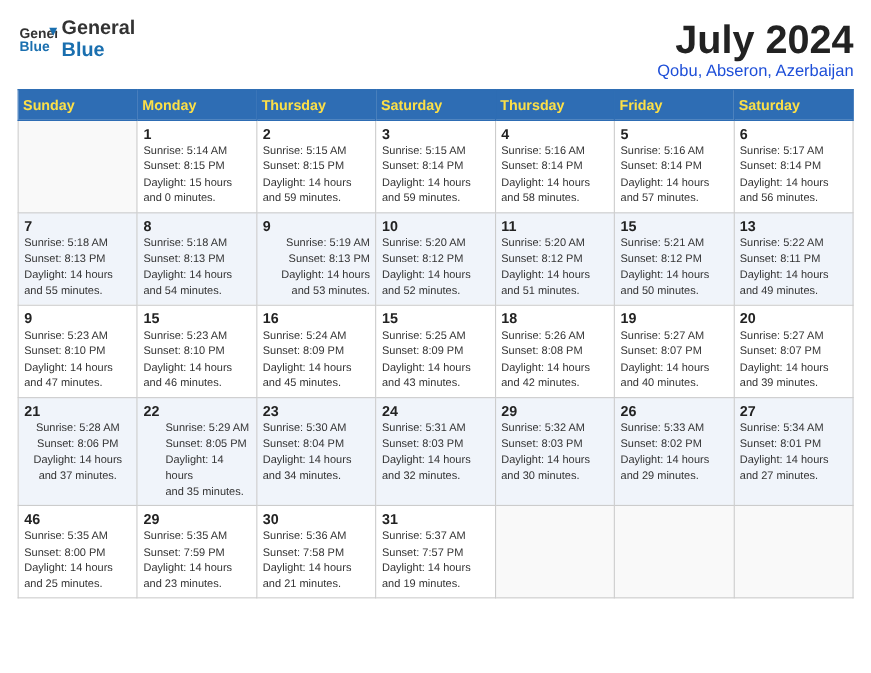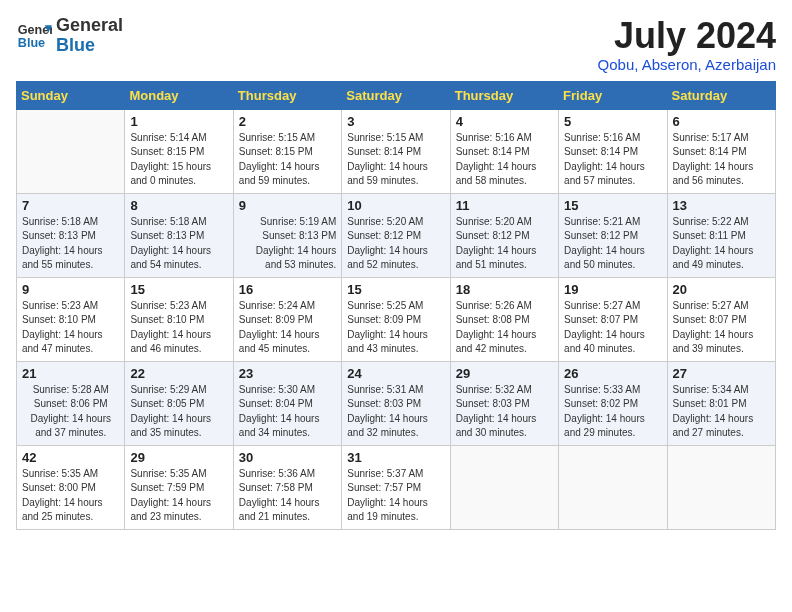--- a/index.html
+++ b/index.html
@@ -276,21 +276,21 @@
       <tr>
         <td>
           <span class="day-number">21</span>
           <div class="day-info" style="white-space: pre-line; text-align: center;">Sunrise: 5:28 AM
 Sunset: 8:06 PM
 Daylight: 14 hours
 and 37 minutes.</div>
         </td>
         <td>
           <span class="day-number">22</span>
-          <div class="day-info" style="white-space: pre-line;">Sunrise: 5:29 AM
+          <div class="day-info" style="white-space: pre-line; margin-left: 20px;">Sunrise: 5:29 AM
 Sunset: 8:05 PM
 Daylight: 14 hours
 and 35 minutes.</div>
         </td>
         <td>
           <span class="day-number">23</span>
           <div class="day-info" style="white-space: pre-line;">Sunrise: 5:30 AM
 Sunset: 8:04 PM
 Daylight: 14 hours
 and 34 minutes.</div>
@@ -319,21 +319,21 @@
         <td>
           <span class="day-number">27</span>
           <div class="day-info" style="white-space: pre-line;">Sunrise: 5:34 AM
 Sunset: 8:01 PM
 Daylight: 14 hours
 and 27 minutes.</div>
         </td>
       </tr>
       <tr>
         <td>
-          <span class="day-number">42</span>
+          <span class="day-number">46</span>
           <div class="day-info" style="white-space: pre-line;">Sunrise: 5:35 AM
 Sunset: 8:00 PM
 Daylight: 14 hours
 and 25 minutes.</div>
         </td>
         <td>
           <span class="day-number">29</span>
           <div class="day-info" style="white-space: pre-line;">Sunrise: 5:35 AM
 Sunset: 7:59 PM
 Daylight: 14 hours

